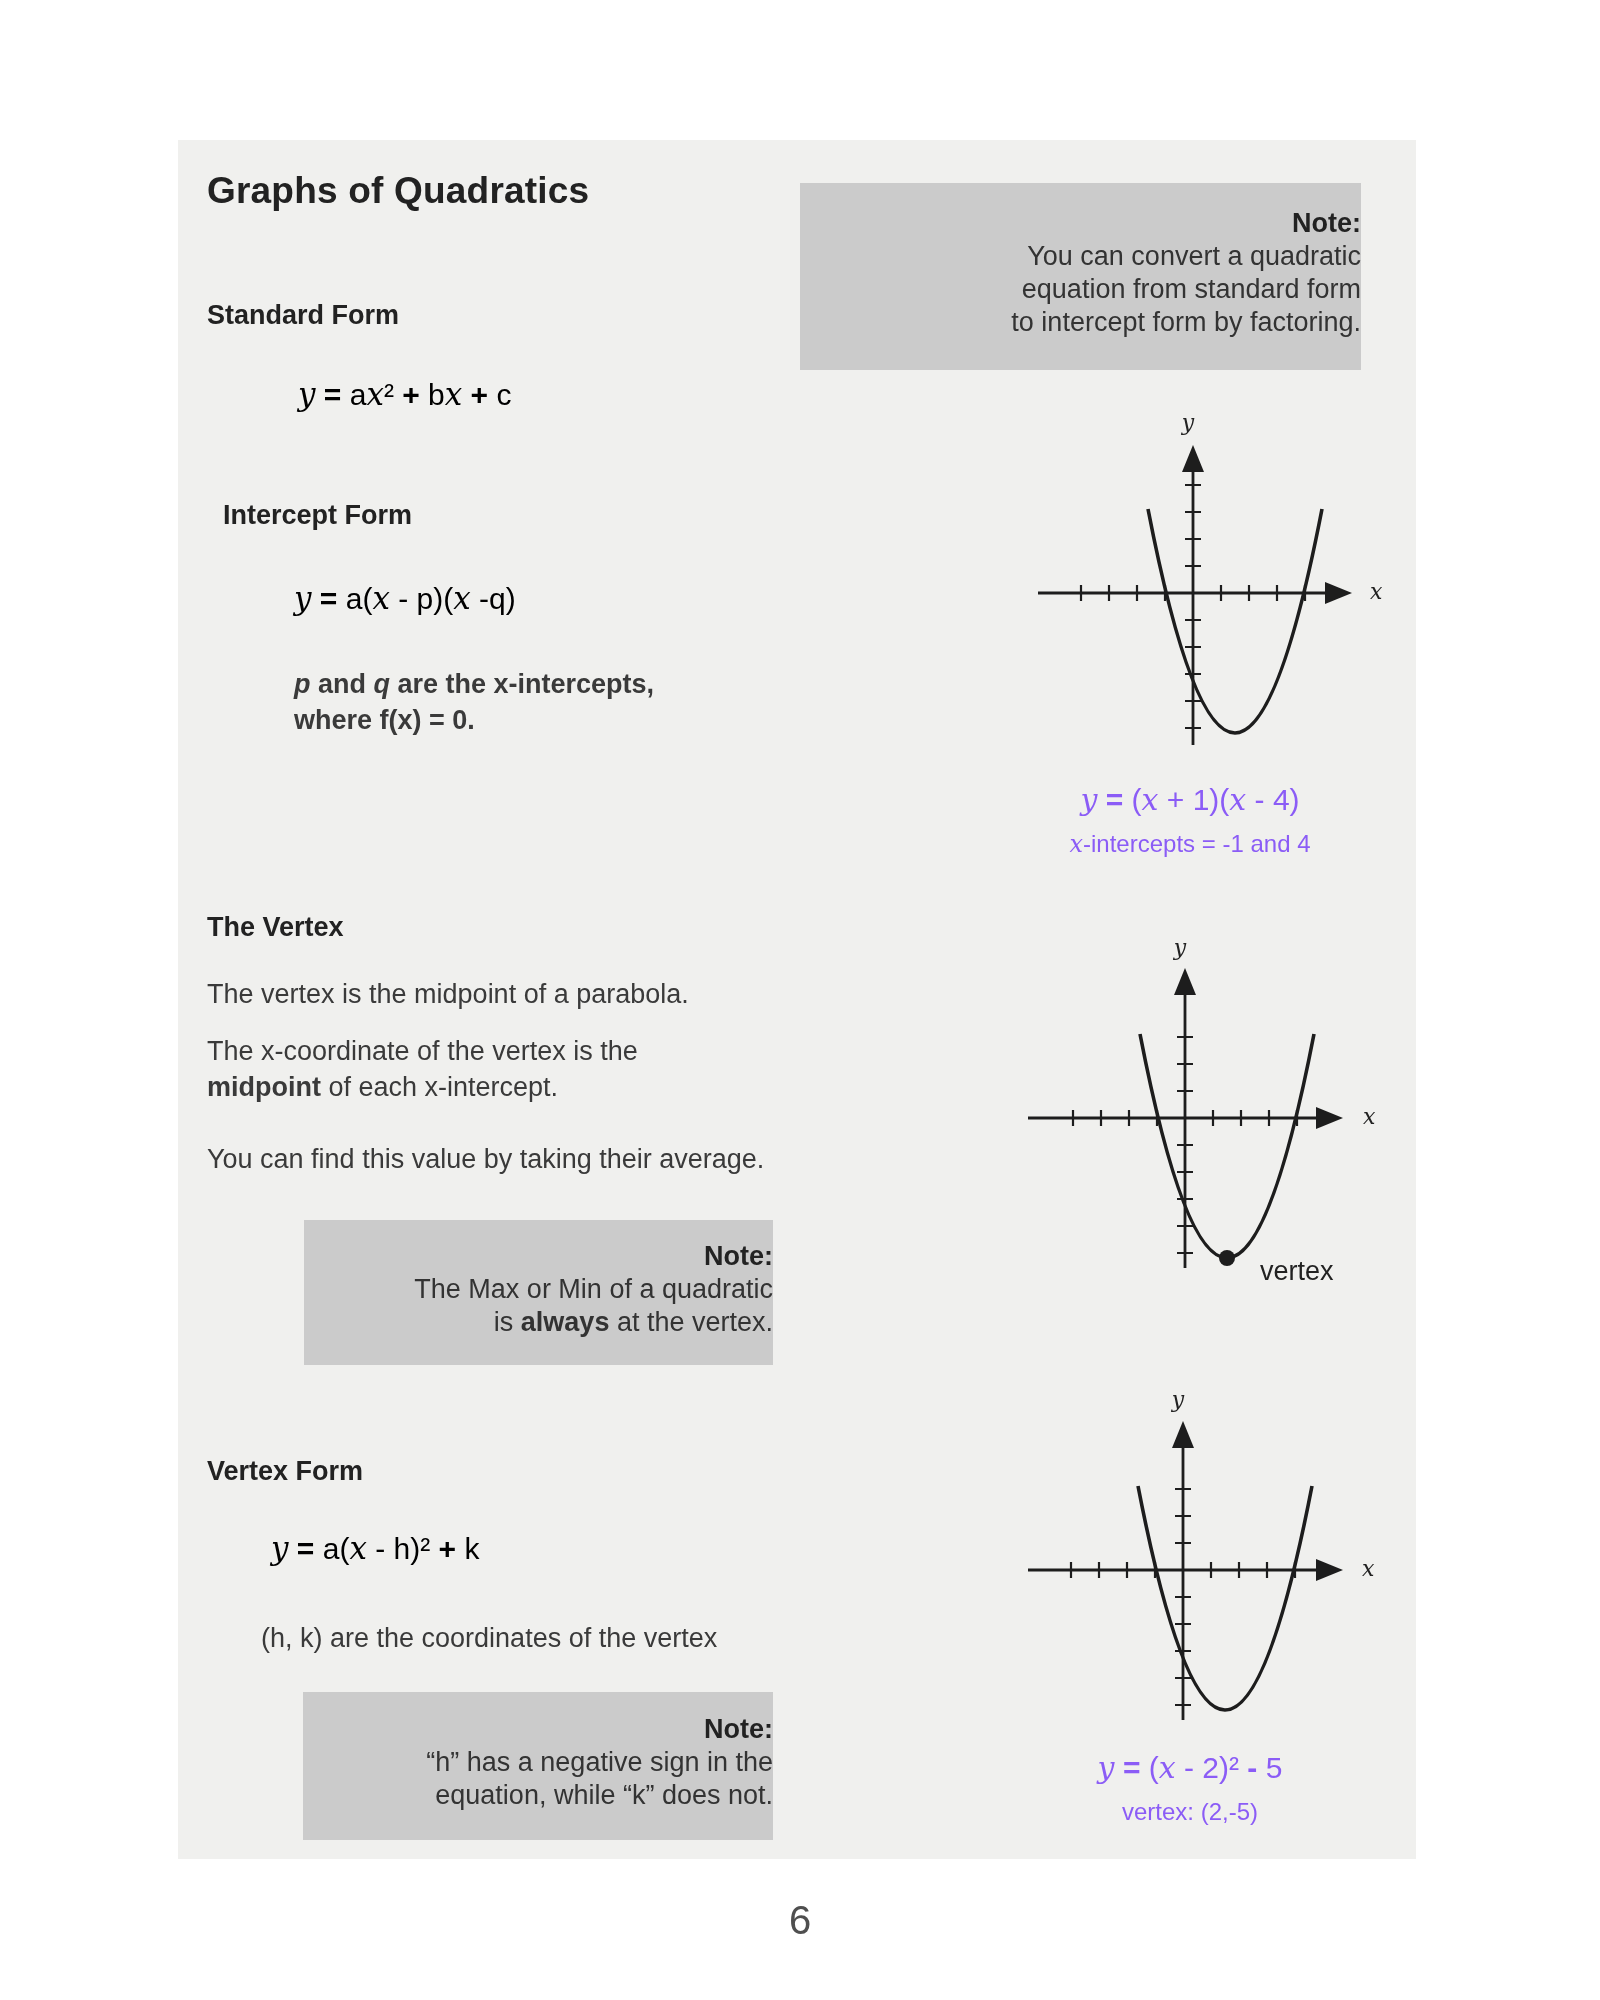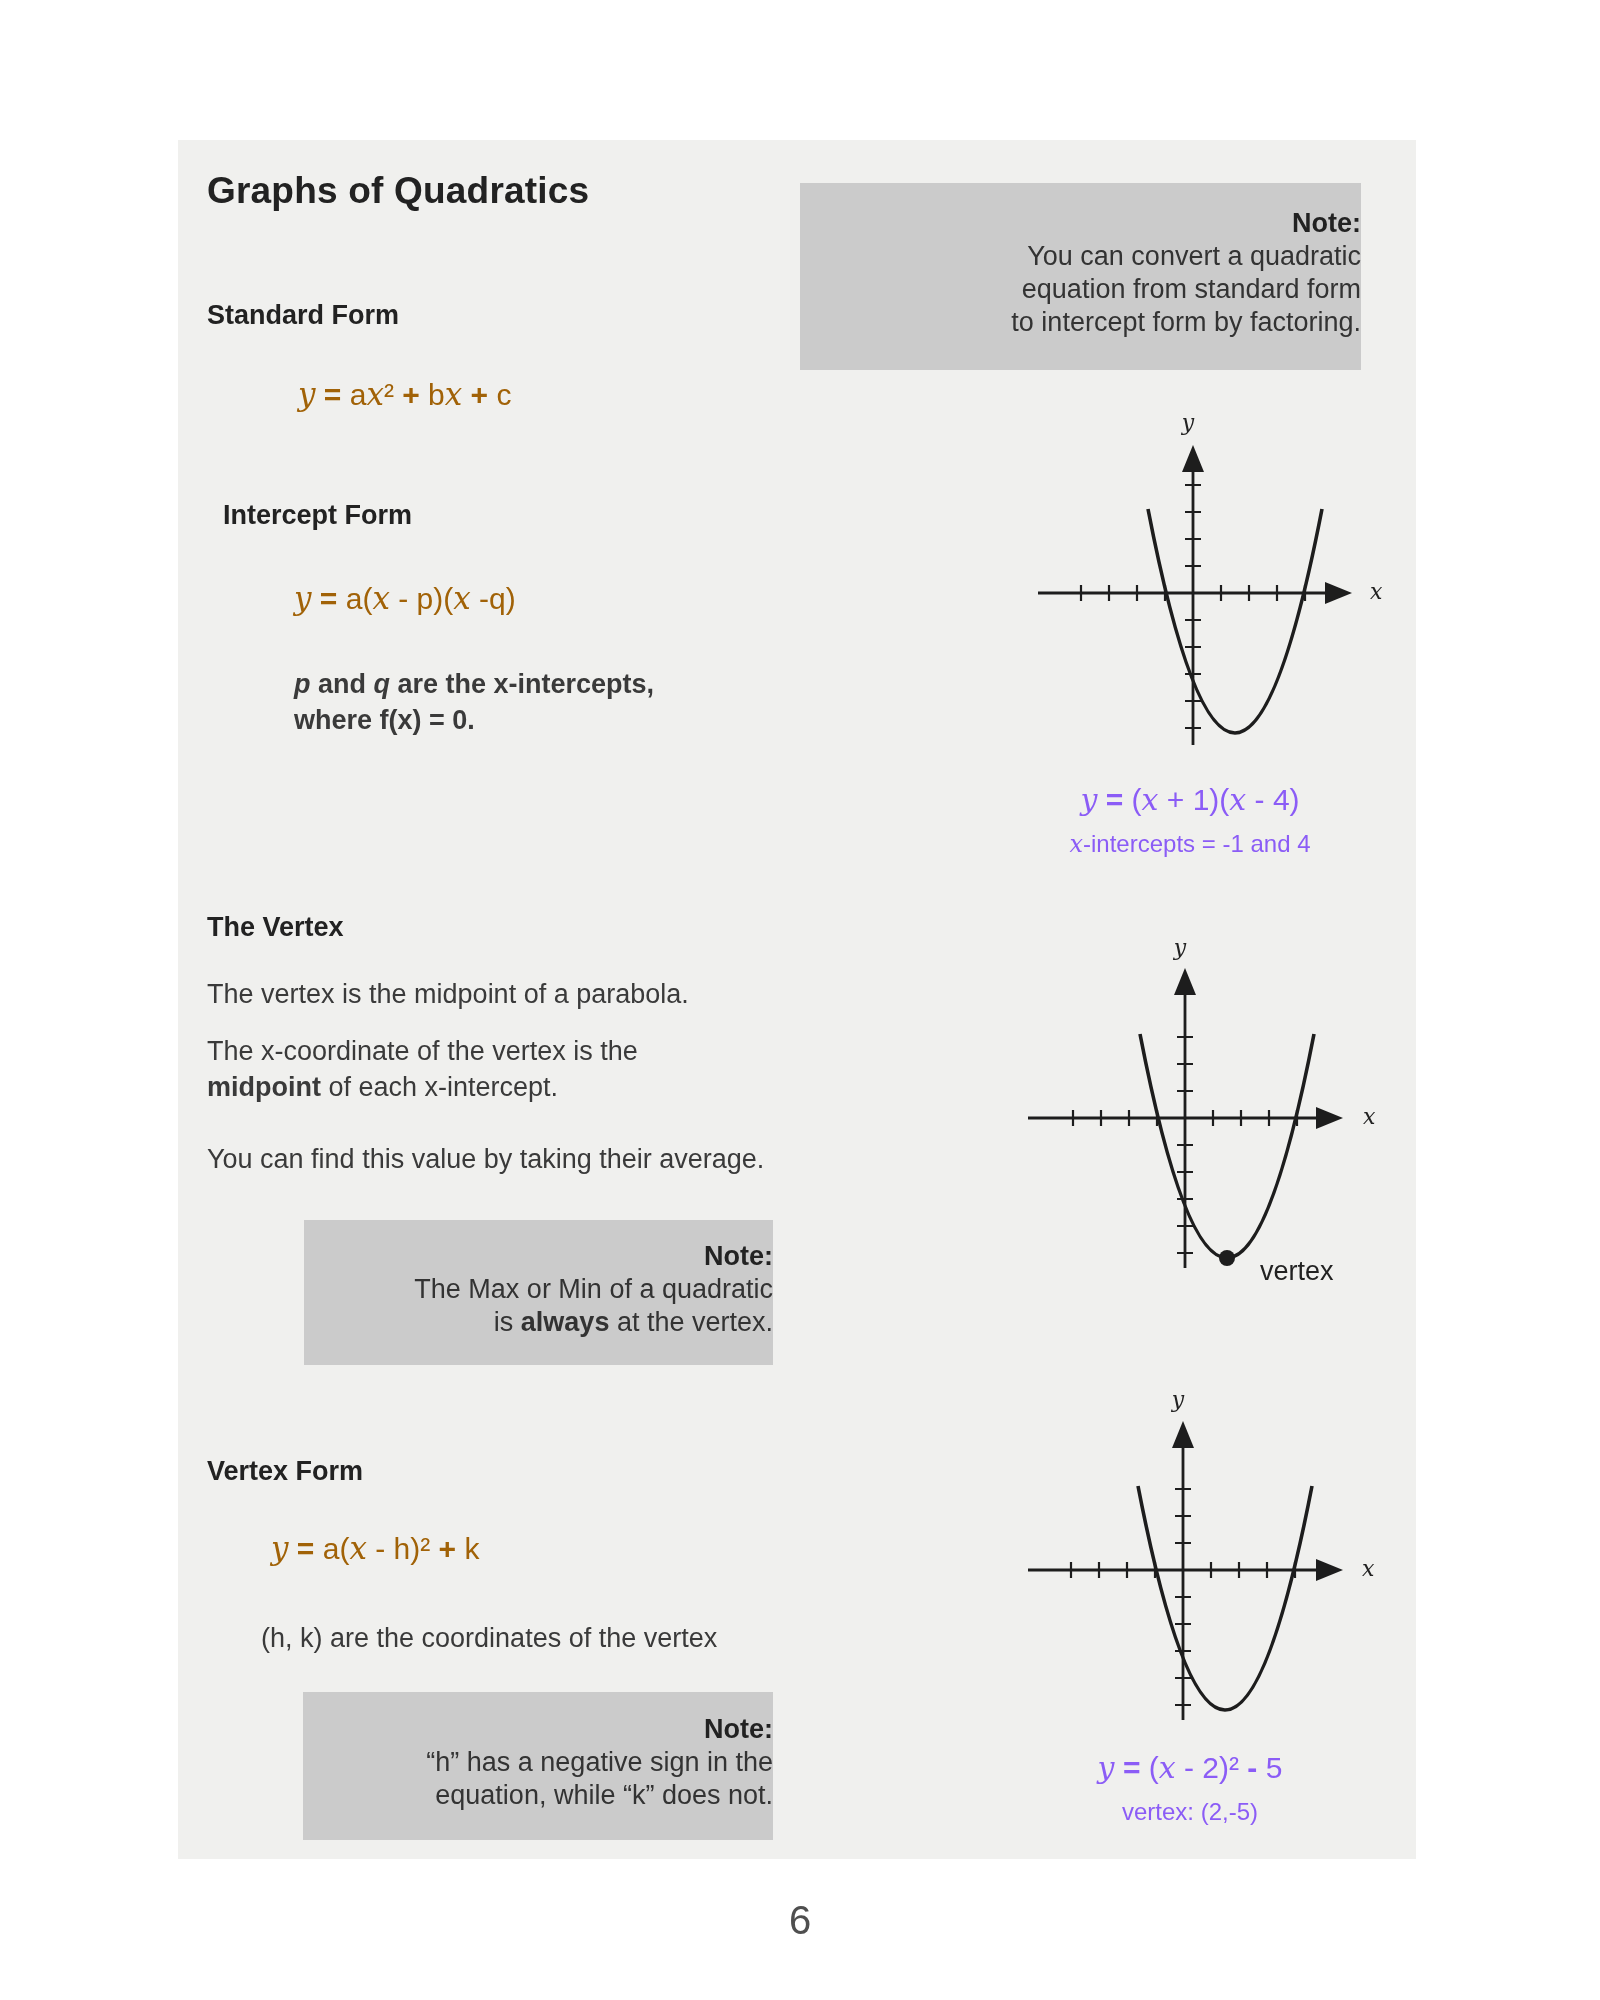--- a/index.html
+++ b/index.html
@@ -3,21 +3,21 @@
 <meta charset="utf-8">
 <style>
   html,body{margin:0;padding:0;background:#ffffff;}
   #canvas{position:relative;width:1600px;height:2000px;background:#ffffff;overflow:hidden;
           font-family:"Liberation Sans",sans-serif;color:#333;}
   #page{position:absolute;left:178px;top:140px;width:1238px;height:1719px;background:#f0f0ee;}
   .abs{position:absolute;}
   .title{font-size:37px;font-weight:700;color:#222;letter-spacing:.2px;}
   .h2{font-size:27px;font-weight:700;color:#222;}
   .body-text{font-size:27px;color:#3a3a3a;line-height:36px;}
-  .eq{font-size:30px;color:#a16207;white-space:nowrap;}
+  .eq{font-size:30px;color:#000000;white-space:nowrap;}
   .eq .seg-v{font-size:31px;}
   .seg-v{font-family:"DejaVu Serif",serif;font-style:italic;}
   .seg-b{font-weight:700;}
   .seg-i{font-style:italic;}
   .seg-bi{font-weight:700;}
   .notebox{background:#cbcbcb;text-align:right;font-size:27px;color:#333;line-height:33px;box-sizing:border-box;}
   .notebox .note-title{font-weight:700;color:#222;}
   .caption{width:400px;text-align:center;color:#8b5cf6;}
   .caption .cap-line1{font-size:30px;}
   .caption .cap-line2{font-size:24px;margin-top:13px;}

